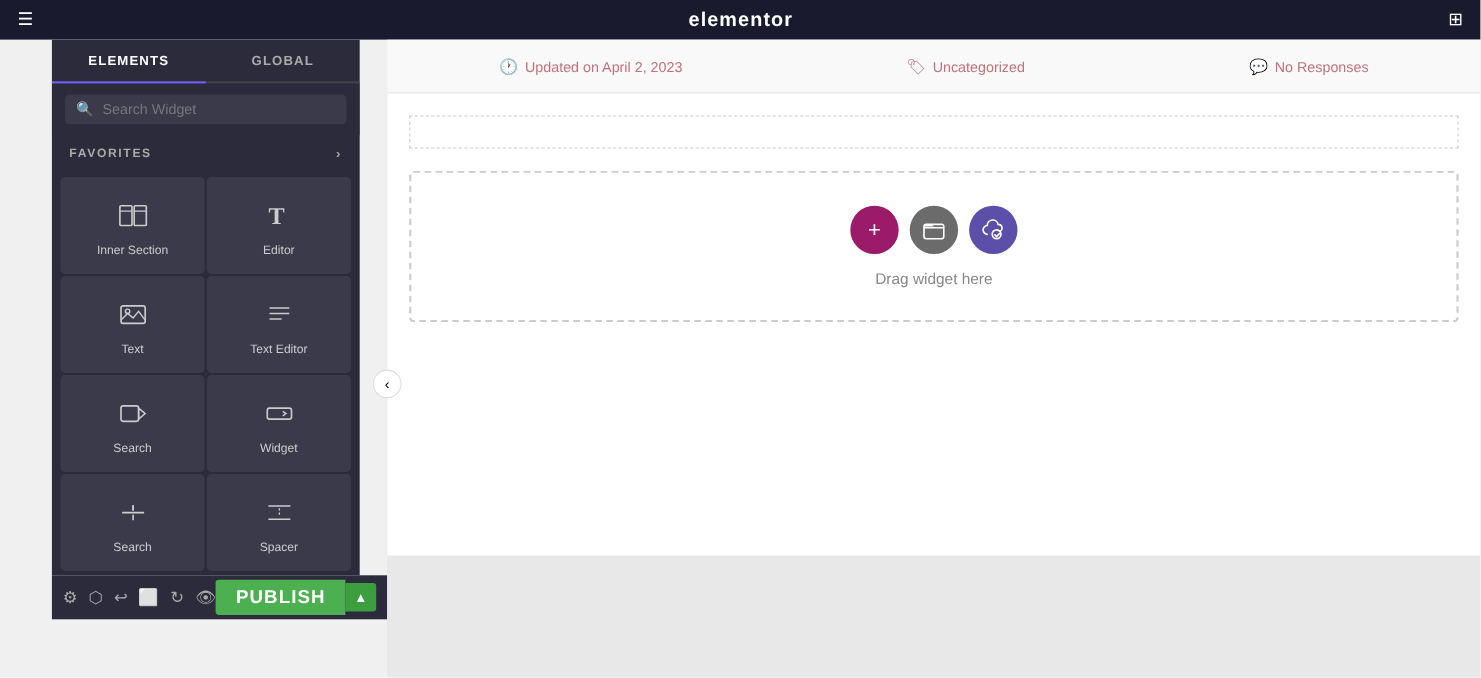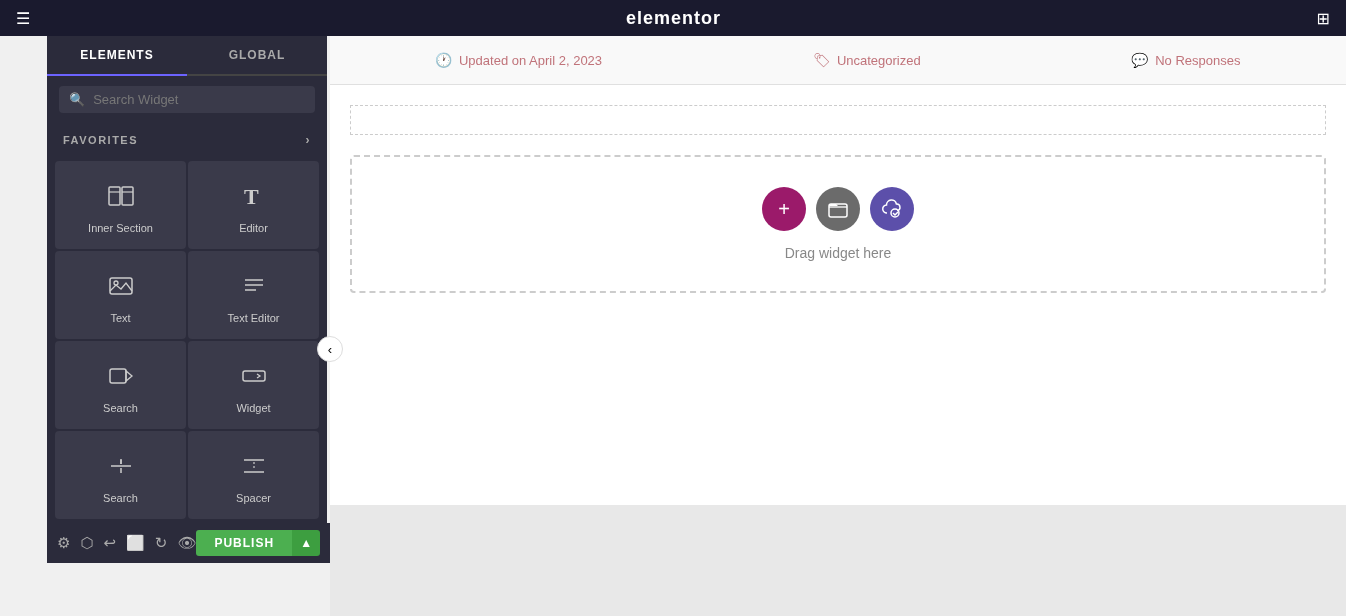--- a/index.html
+++ b/index.html
@@ -170,21 +170,21 @@
     }
     .publish-area {
       display: flex;
       align-items: center;
     }
     .publish-btn {
       background: #4CAF50;
       color: #fff;
       border: none;
       padding: 6px 18px;
-      font-size: 12px;
+      font-size: 17px;
       font-weight: 700;
       letter-spacing: 1px;
       cursor: pointer;
       border-radius: 3px 0 0 3px;
       text-transform: uppercase;
     }
     .publish-dropdown {
       background: #3d9e40;
       color: #fff;
       border: none;

